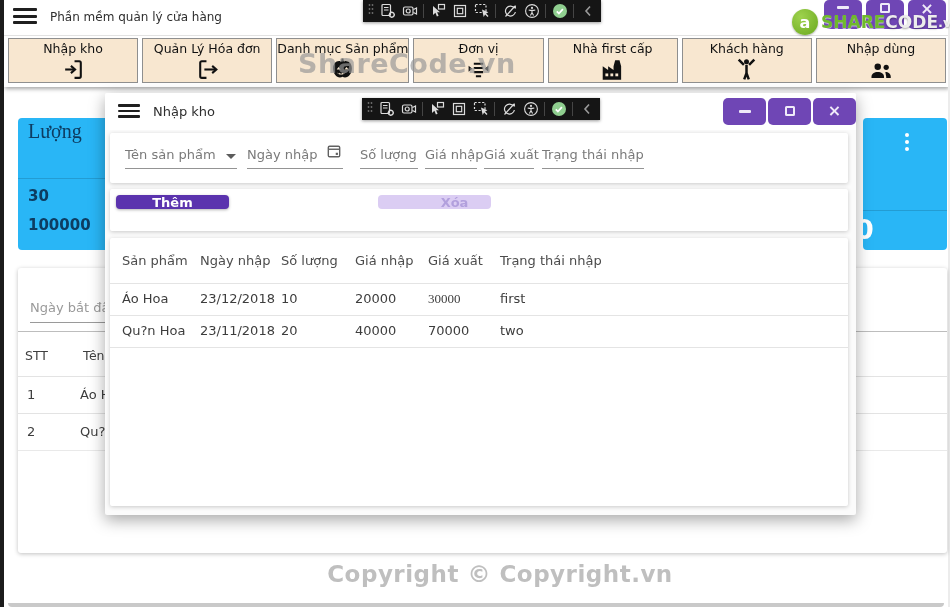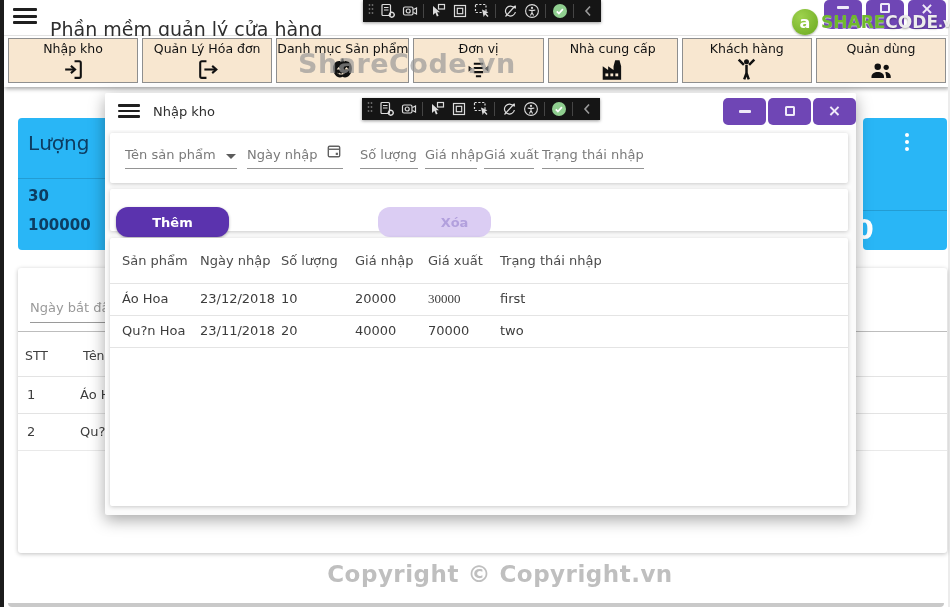--- a/index.html
+++ b/index.html
@@ -13,21 +13,21 @@
 
   
   .left-edge { left:0; top:0; width:4px; height:607px; background:#1c1c1c; }
   .bottom-edge { left:8px; right:6px; bottom:0; height:4px; background:#c9c9c9; border-radius:0 0 4px 4px; }
   .right-edge { right:0; top:0; width:2px; height:607px; background:#ececec; }
 
   
   .appbar { left:4px; top:0; width:946px; height:36px; background:#fff; border-bottom:1px solid #e3e3e3; }
   .hamburger { display:inline-block; cursor:pointer; }
   .hamburger i { display:block; background:#1f1f1f; border-radius:1px; }
-  .app-title { font-size:19px; color:#2e2e2e;margin-top:8px; }
+  .app-title { font-size:12px; color:#2e2e2e; }
 
   
   .winbtn { background:#6f46b5; border-radius:5px; display:flex; align-items:flex-start; justify-content:center; cursor:pointer; }
   .winbtn .bar { width:12px; height:2.5px; background:#efeaf8; border-radius:1px; }
   .winbtn .box { width:10px; height:10px; border:2px solid #efeaf8; border-radius:1.5px; }
   .winbtn .x { color:#efeaf8; font-size:16px; line-height:1; font-weight:bold; }
 
   
   .navrow { left:4px; top:36px; width:946px; height:51px; background:#fff; display:flex; gap:4px; padding:2px 4px 4px 4px;
             box-shadow:0 3px 4px -1px rgba(0,0,0,.35); }
@@ -55,21 +55,21 @@
   .window { left:105px; top:93px; width:751px; height:422px; background:#fbfbfb; border-radius:2px;
             box-shadow:0 5px 16px rgba(0,0,0,.35); z-index:5; }
   .card { position:absolute; background:#fff; border-radius:2px; box-shadow:0 1px 4px rgba(0,0,0,.2); }
 
   .field { position:absolute; height:34px; border-bottom:1px solid #949494; display:flex; align-items:flex-end;
            padding-bottom:6px; cursor:text; }
   .field .flbl { font-size:13px; color:#7a7a7a; white-space:nowrap; }
   .caret { width:0; height:0; border-left:5px solid transparent; border-right:5px solid transparent;
            border-top:5px solid #5c5c5c; margin:0 0 3px 10px; }
 
-  .mbtn { position:absolute; top:18px; width:113px; height:30px; border:none; border-radius:12px;
+  .mbtn { position:absolute; top:6px; width:113px; height:14px; border:none; border-radius:4px;
           font-family:inherit; font-size:13px; font-weight:bold; cursor:pointer; }
   .mbtn.primary { background:#5b33ae; color:#fff; box-shadow:0 1px 3px rgba(0,0,0,.3); }
   .mbtn.disabled { background:#dbcdf3; color:#b2a0dd; cursor:default; }
 
   .trow { position:absolute; left:0; right:0; }
   .tcell { position:absolute; white-space:nowrap; }
   .thead-txt { font-size:13px; color:#4c4c4c; font-weight:500; }
   .tdiv { position:absolute; left:0; right:0; height:1px; background:#e4e4e4; }
 
   
@@ -163,21 +163,21 @@
         <svg width="25" height="25" viewBox="0 0 24 24">
           <g stroke="#111" stroke-width="2" fill="none">
             <path d="M7.5 6.5h9M7.5 10.5h9M7.5 14.5h9M9.5 18.5h5"></path>
           </g>
           <path fill="#111" d="M2.5 8.5l3.5 2.8-3.5 2.8zM21.5 8.5L18 11.3l3.5 2.8z"></path>
         </svg>
       </span>
     </div>
 
     <div class="navbtn">
-      <span class="lbl">Nhà cung cấp</span>
+      <span class="lbl">Nhà first cấp</span>
       <span class="ic">
         <svg width="26" height="26" viewBox="0 0 24 24">
           <path fill="#111" d="M2.5 21V8.5l5 3.5v-3.5l5 3.5V8.5l1.5-5.5h4l1.5 5.5V21z"></path>
           <g fill="#f8e7d0">
               <rect x="5" y="15.2" width="2.6" height="2.6"></rect>
               <rect x="9.6" y="15.2" width="2.6" height="2.6"></rect>
               <rect x="14.2" y="15.2" width="2.6" height="2.6"></rect>
             </g>
         </svg>
       </span>
@@ -191,36 +191,36 @@
           <g stroke="#111" stroke-width="2.4" fill="none">
             <path d="M4.5 2.5l5 5M19.5 2.5l-5 5"></path>
             <path d="M12 7.5v8"></path>
             <path d="M12 15.5l-2.2 6M12 15.5l2.2 6"></path>
           </g>
         </svg>
       </span>
     </div>
 
     <div class="navbtn">
-      <span class="lbl">Quản dùng</span>
+      <span class="lbl">Nhập dùng</span>
       <span class="ic">
         <svg width="26" height="26" viewBox="0 0 24 24" fill="#111">
           <circle cx="9" cy="9" r="3"></circle>
           <path d="M3.2 18.5c0-3 2.6-4.6 5.8-4.6s5.8 1.6 5.8 4.6v.8H3.2z"></path>
           <circle cx="16.8" cy="9.5" r="2.4"></circle>
           <path d="M16 13.9c2.8.1 5 1.6 5 4.3v1.1h-4.2v-1.1z"></path>
         </svg>
       </span>
     </div>
   </div>
 
   <div class="abs nav-watermark" style="left:298px; top:48px;">ShareCode.vn</div>
 
   <div class="abs bluecard" style="left:18px; top:118px; width:190px; height:132px; z-index:1;">
-    <div class="abs ttl" style="left:10px; top:13px;">Lượng</div>
+    <div class="abs ttl" style="left:10px; top:2px;font-family:Liberation Serif, serif;">Lượng</div>
     <div class="div" style="top:60px;"></div>
     <div class="abs val" style="left:10px; top:69px;">30</div>
     <div class="abs val" style="left:10px; top:98px;">100000</div>
   </div>
 
   <div class="abs bluecard" style="left:863px; top:118px; width:84px; height:132px; z-index:1;">
     <div class="abs kebab" style="left:40px; top:12px; width:8px;">
       <i></i>
         <i></i>
         <i></i>

